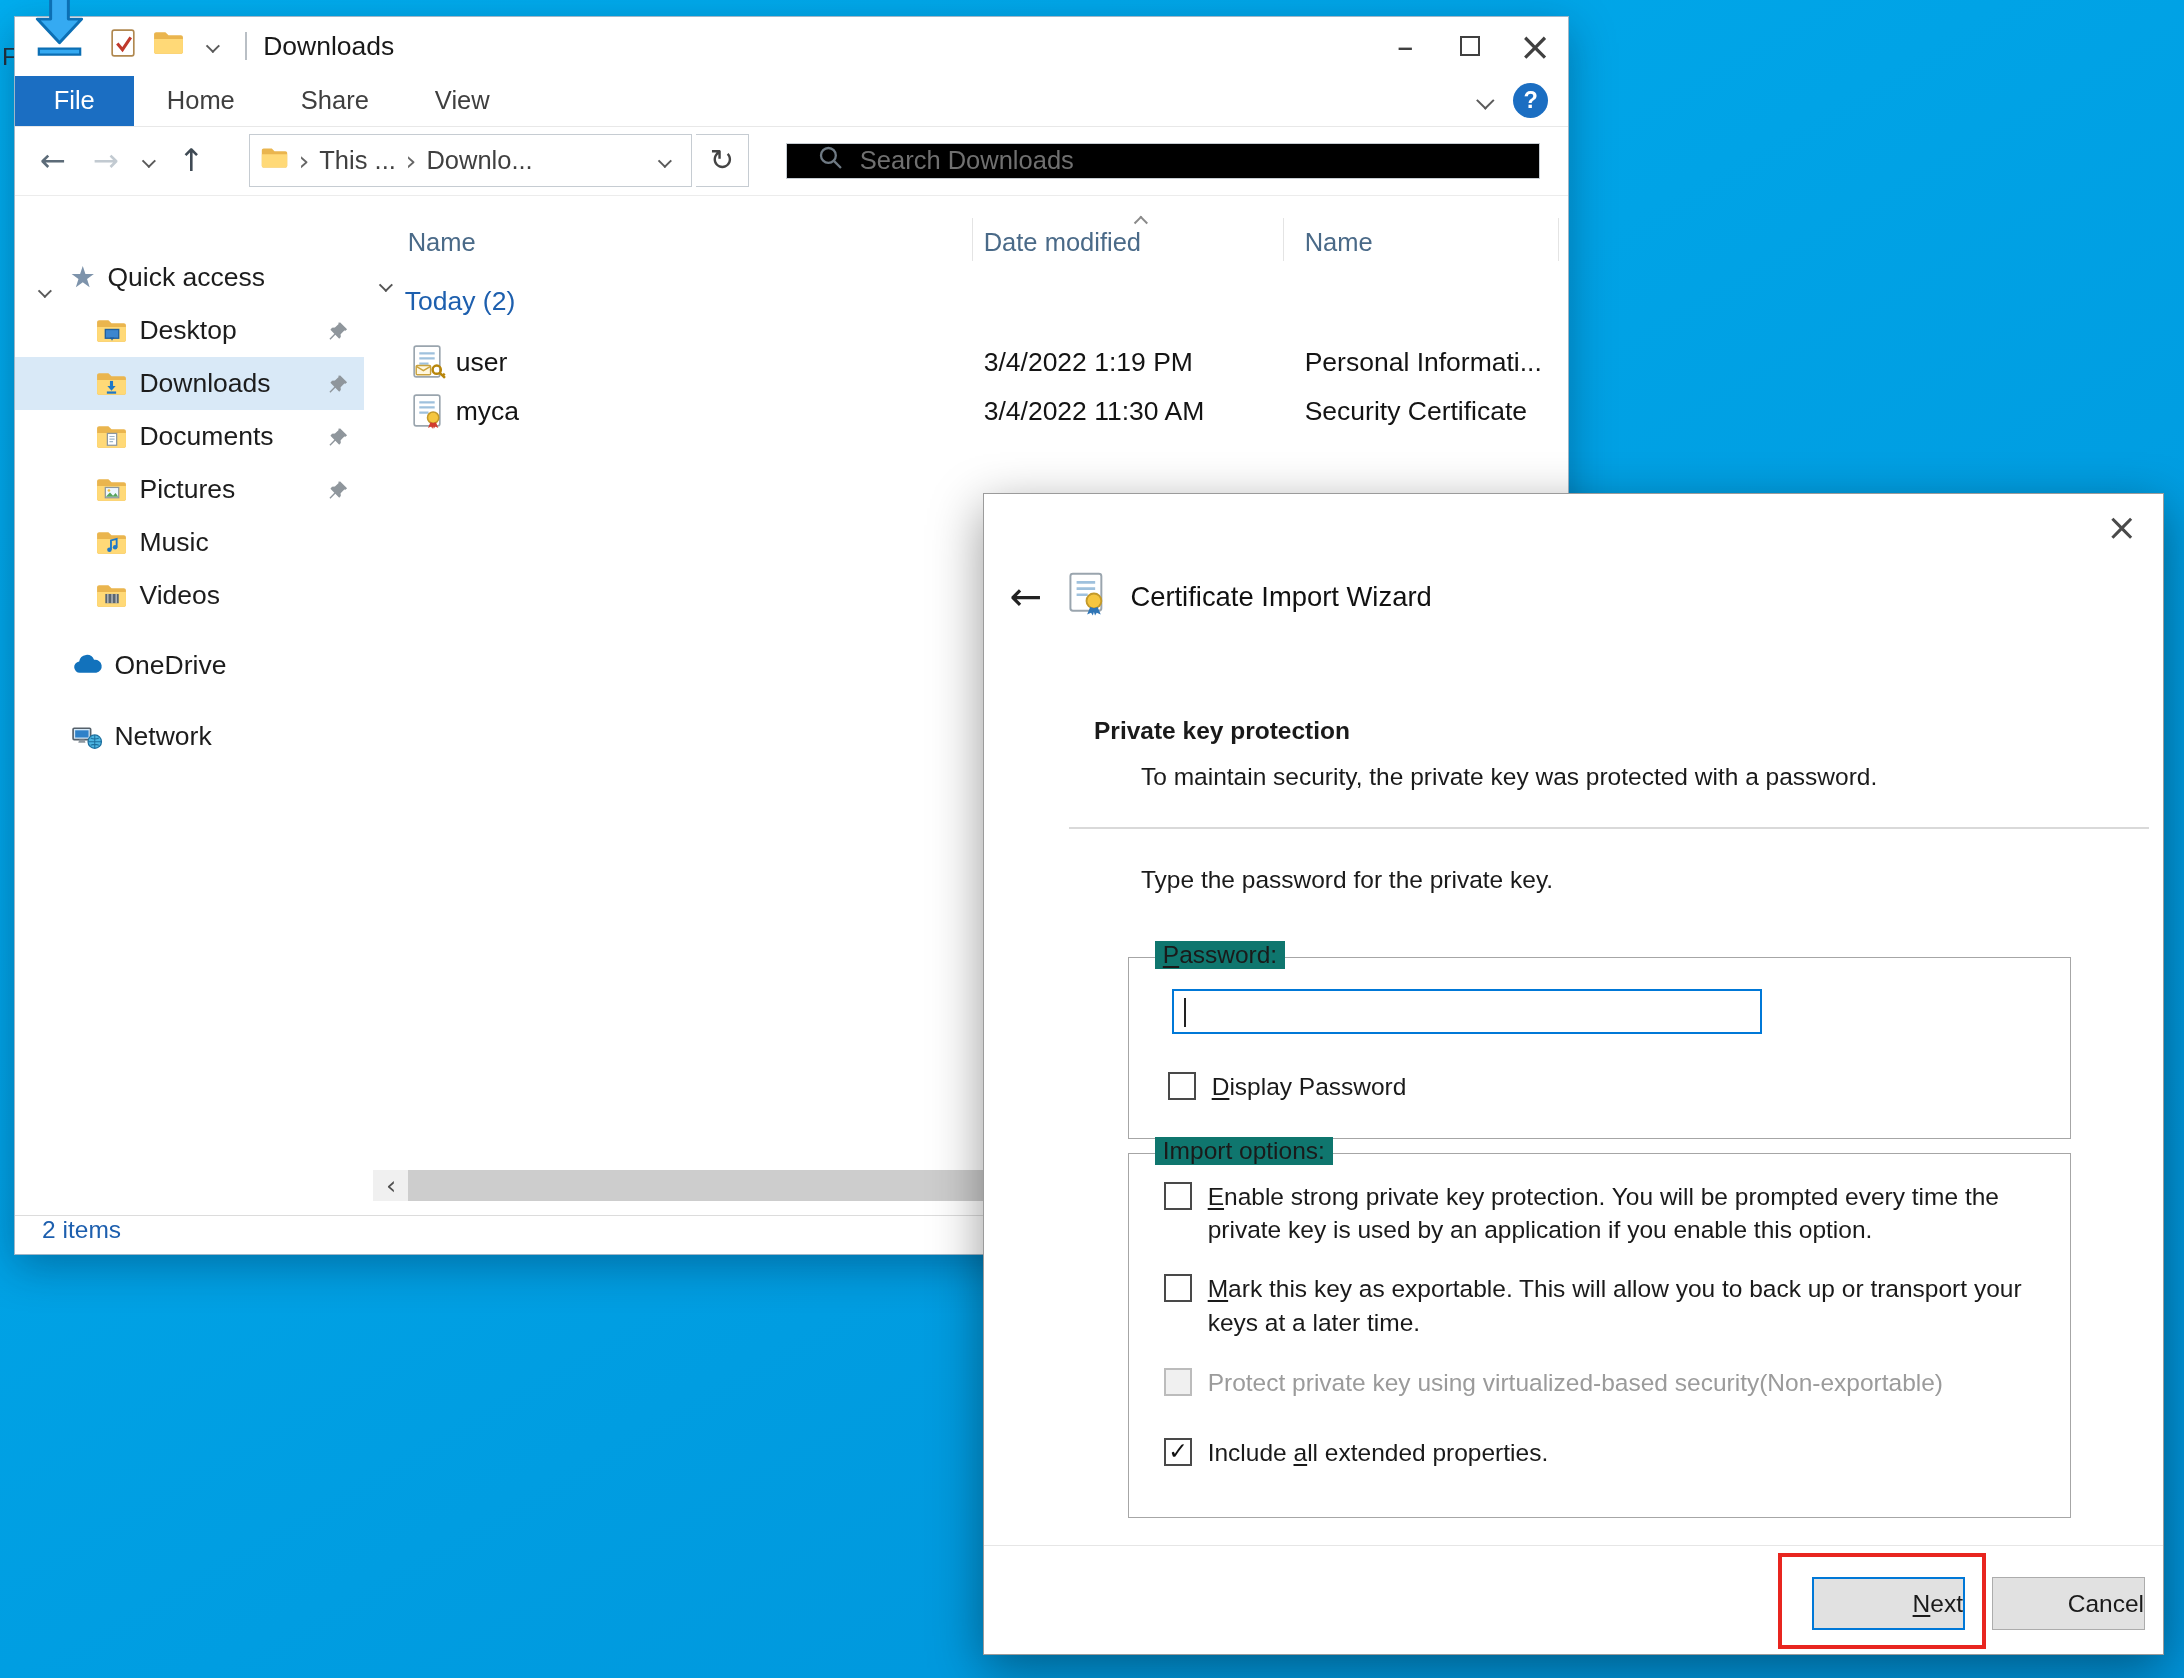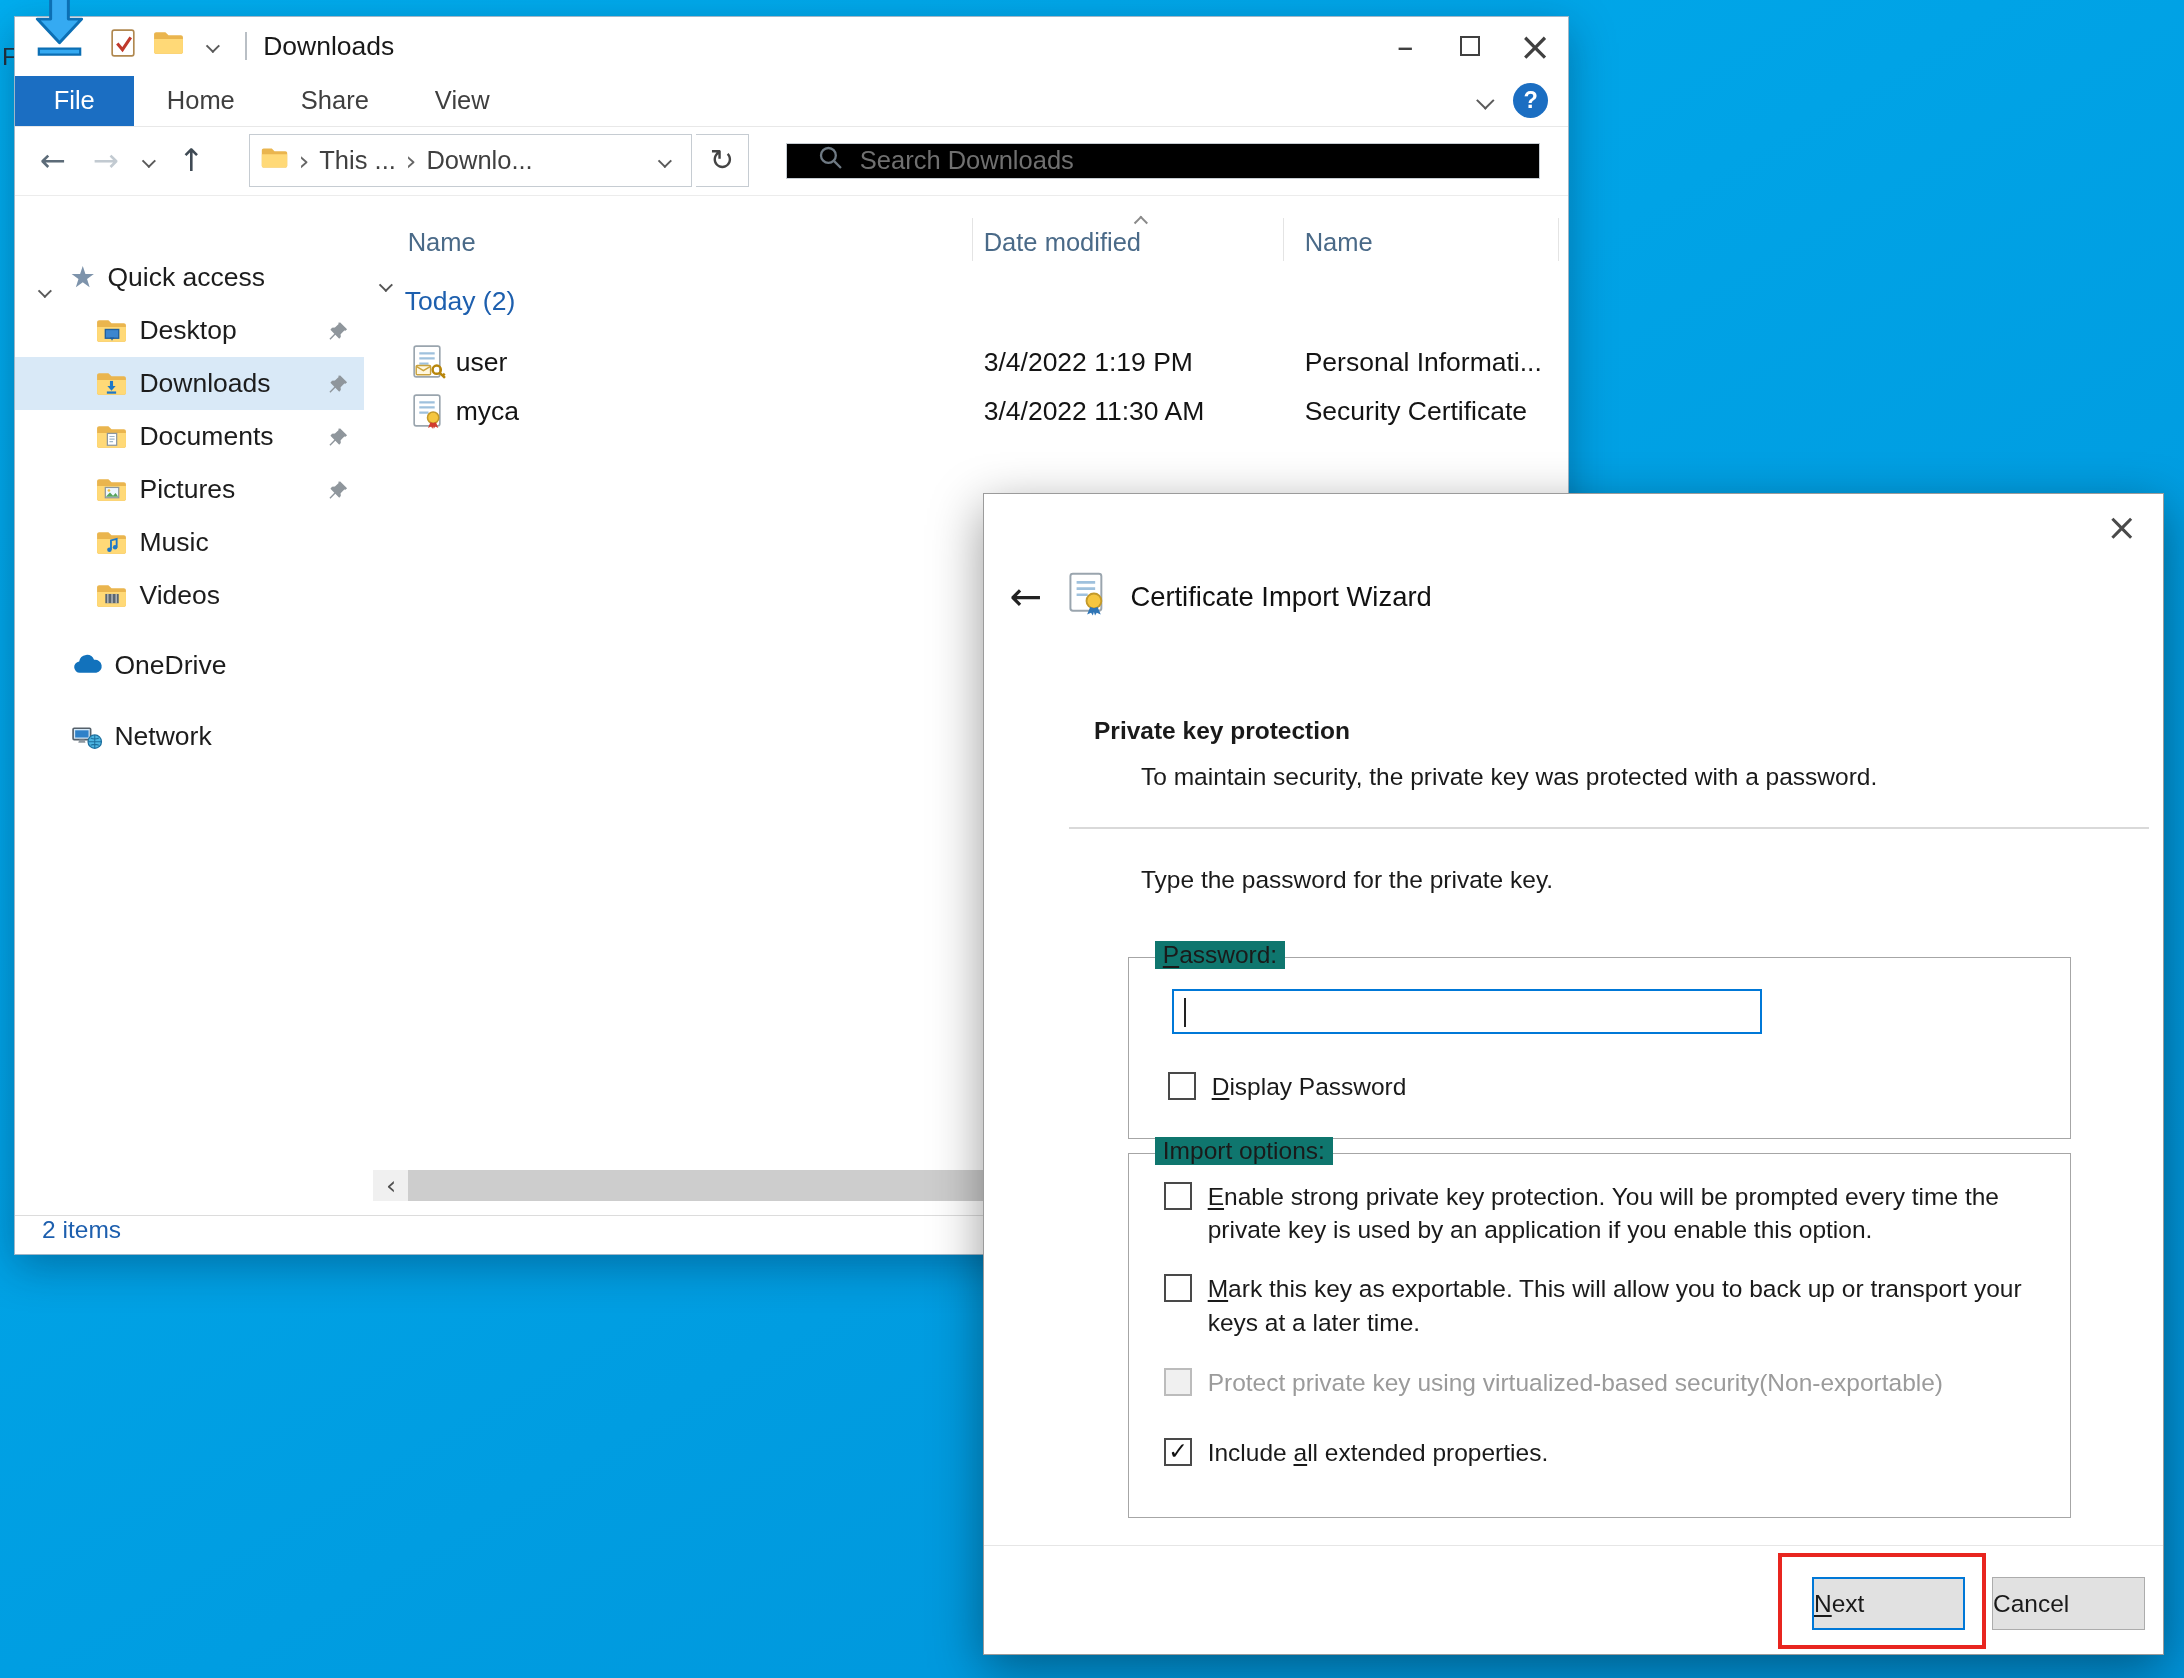--- a/index.html
+++ b/index.html
@@ -112,21 +112,21 @@
   .cb{width:28px;height:28px;border:2px solid #494949;background:#fff;flex:none;display:flex;
       align-items:center;justify-content:center;margin-top:2px}
   .cb .cb-mark{display:none;font-size:23.5px;font-weight:bold;color:#111}
   .cb.checked .cb-mark{display:block}
   .cb.disabled{border-color:#bcbcbc;background:#f0f0f0}
   .cb-label{line-height:1.38}
   .wrap{width:839px}
   .opt3 .cb-label{color:#9b9b9b}
   .wiz-btnsep{position:absolute;left:0;top:1051px;width:100%;height:1px;background:#e6e6e6}
   .annotation{position:absolute;left:794px;top:1059px;width:208px;height:96px;border:4.9px solid var(--annotation_red,#e8251f)}
-  .btn{position:absolute;width:153px;height:53px;display:flex;align-items:center;justify-content:flex-start;background:#e1e1e1}
+  .btn{position:absolute;width:153px;height:53px;display:flex;align-items:center;justify-content:flex-end;background:#e1e1e1}
   .next-btn{left:828px;top:1083px;border:2px solid var(--focus_blue,#0078d7)}
   .cancel-btn{left:1008px;top:1083px;border:1px solid #acacac}
 </style>
 </head>
 <body>
 
 <svg width="0" height="0" style="position:absolute">
   <defs>
     <g id="i-folder">
       <path d="M2 8c0-1.2.9-2 2-2h9l3 3h12c1.1 0 2 .9 2 2v14c0 1.1-.9 2-2 2H4c-1.1 0-2-.9-2-2z" fill="#eab54e"></path>

